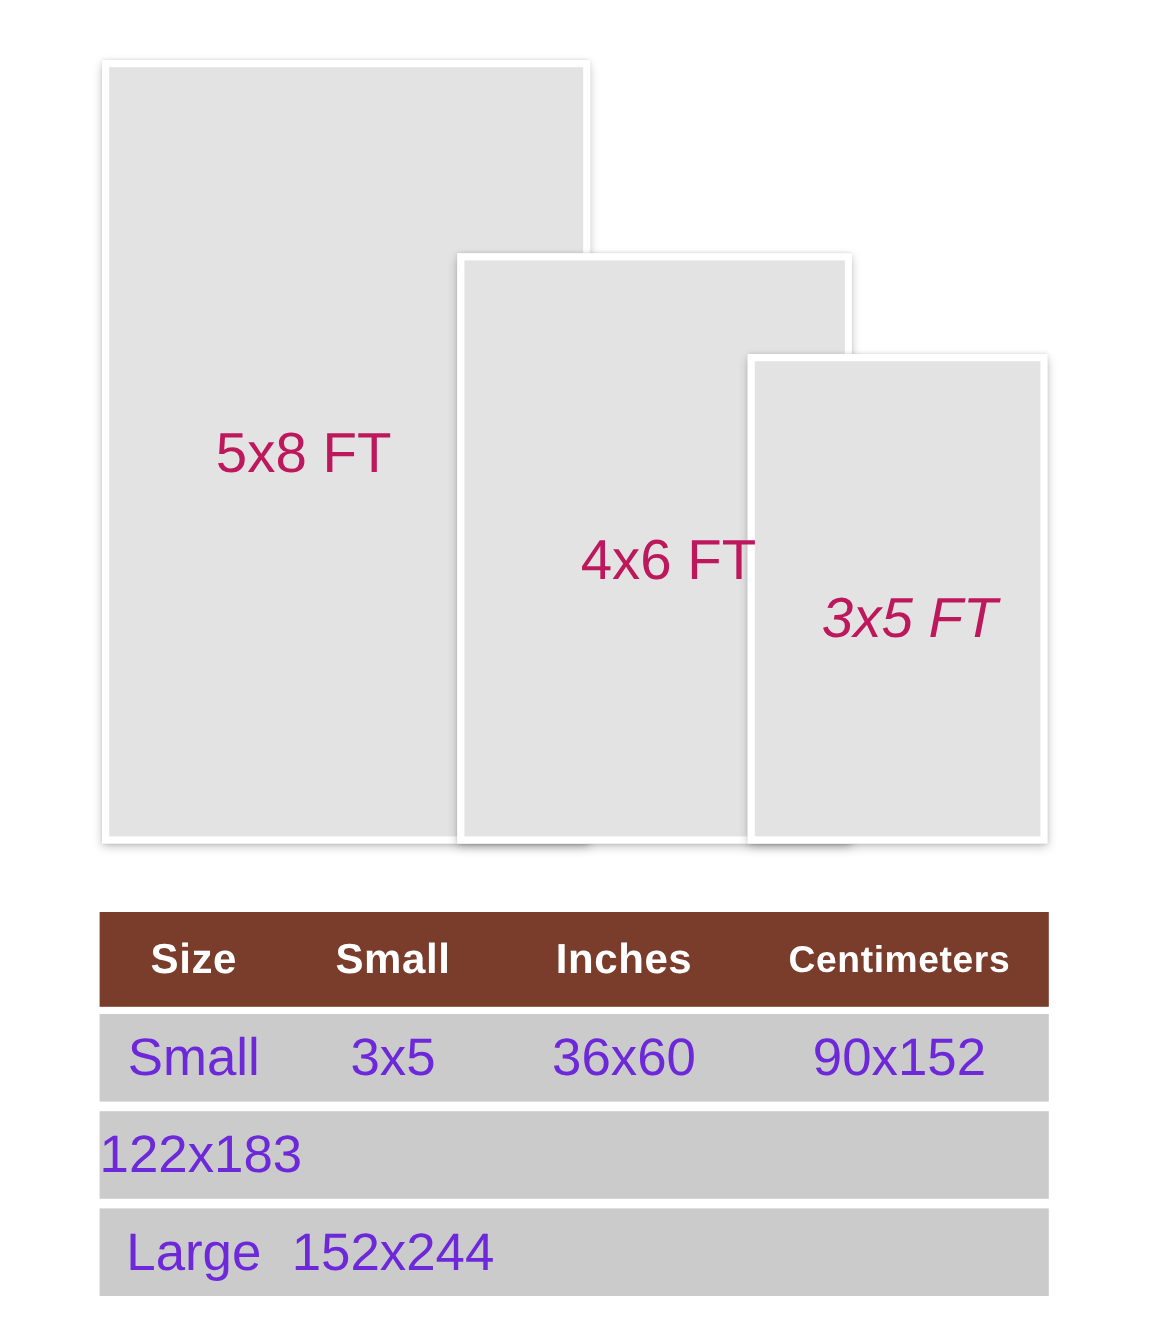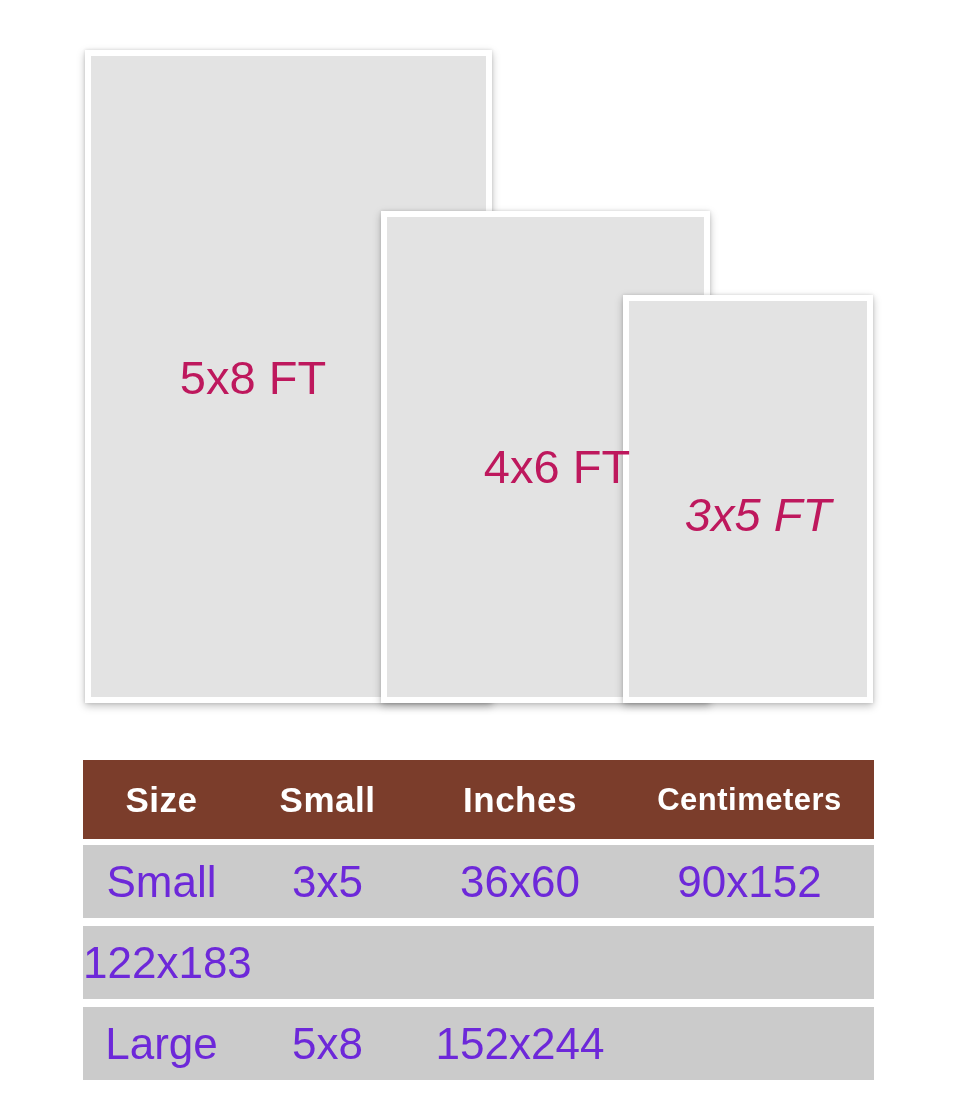--- a/index.html
+++ b/index.html
@@ -99,18 +99,17 @@
       <div class="t-cell">36x60</div>
       <div class="t-cell">90x152</div>
     </div>
 
     <div class="t-row">
       <div class="t-cell">122x183</div>
     </div>
 
     <div class="t-row">
       <div class="t-cell">Large</div>
-      <div class="t-cell">5x8</div>
       <div class="t-cell">152x244</div>
     </div>
 
   </div>
 </div>
 
 </body></html>

